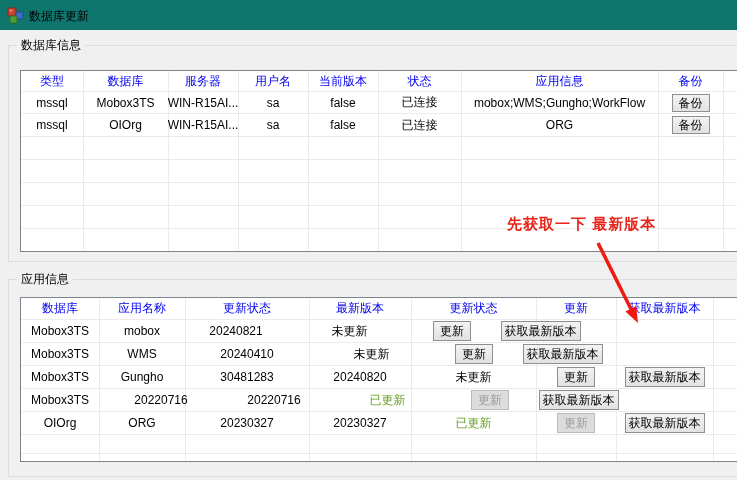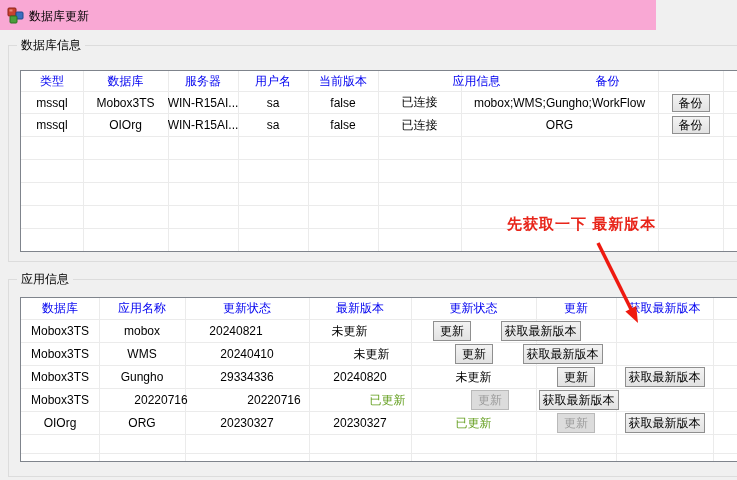--- a/index.html
+++ b/index.html
@@ -1,20 +1,20 @@
 <!DOCTYPE html>
 <html><head>
 <meta charset="utf-8">
 <style>
   * { margin:0; padding:0; box-sizing:border-box; }
   html,body { width:737px; height:480px; overflow:hidden; }
   body { font-family:"Liberation Sans","DejaVu Sans",sans-serif; font-size:12px; color:#000; }
   .window { position:relative; width:737px; height:480px; background:#f0f0f0; overflow:hidden; }
 
-  .titlebar { position:absolute; left:0; top:0; width:656px; height:30px; background:#f9a8d4; }
+  .titlebar { position:absolute; left:0; top:0; width:737px; height:30px; background:#0f766e; }
   .app-icon { position:absolute; left:7px; top:7px; width:17px; height:17px; }
   .title-text { position:absolute; left:29px; top:8px; font-size:12px; color:#000; }
 
   .groupbox { position:absolute; border:1px solid #dcdcdc; }
   .gb1 { left:8px; top:45px; width:736px; height:217px; }
   .gb2 { left:8px; top:279px; width:736px; height:198px; }
   .groupbox-label { position:absolute; top:-8px; left:8px; background:#f0f0f0; padding:0 4px; font-size:12px; line-height:15px; }
 
   .tbl { position:absolute; background:#fff; border:1px solid #7f848c; display:flex; flex-direction:column; overflow:hidden; }
   .tbl1 { left:20px; top:70px; width:720px; height:182px; }
@@ -69,20 +69,21 @@
     <i class="vline" style="left:440px"></i>
     <i class="vline" style="left:637px"></i>
     <i class="vline" style="left:702px"></i>
 
     <div class="trow hdr">
       <div class="tcell" style="width:62px">类型</div>
       <div class="tcell" style="width:85px">数据库</div>
       <div class="tcell" style="width:70px">服务器</div>
       <div class="tcell" style="width:70px">用户名</div>
       <div class="tcell" style="width:70px">当前版本</div>
+      <div class="tcell" style="width:83px">状态</div>
       <div class="tcell" style="width:197px">应用信息</div>
       <div class="tcell" style="width:65px">备份</div>
     </div>
 
     <div class="trow h22">
       <div class="tcell" style="width:62px">mssql</div>
       <div class="tcell" style="width:85px">Mobox3TS</div>
       <div class="tcell" style="width:70px">WIN-R15AI...</div>
       <div class="tcell" style="width:70px">sa</div>
       <div class="tcell" style="width:70px">false</div>
@@ -158,21 +159,21 @@
         <button class="btn">更新</button>
       </div>
       <div class="tcell" style="width:97px">
         <button class="btn wide">获取最新版本</button>
       </div>
     </div>
 
     <div class="trow h23">
       <div class="tcell" style="width:78px">Mobox3TS</div>
       <div class="tcell" style="width:86px">Gungho</div>
-      <div class="tcell" style="width:124px">29334336</div>
+      <div class="tcell" style="width:124px">30481283</div>
       <div class="tcell" style="width:102px">20240820</div>
       <div class="tcell" style="width:125px">未更新</div>
       <div class="tcell" style="width:80px">
         <button class="btn">更新</button>
       </div>
       <div class="tcell" style="width:97px">
         <button class="btn wide">获取最新版本</button>
       </div>
     </div>
 

